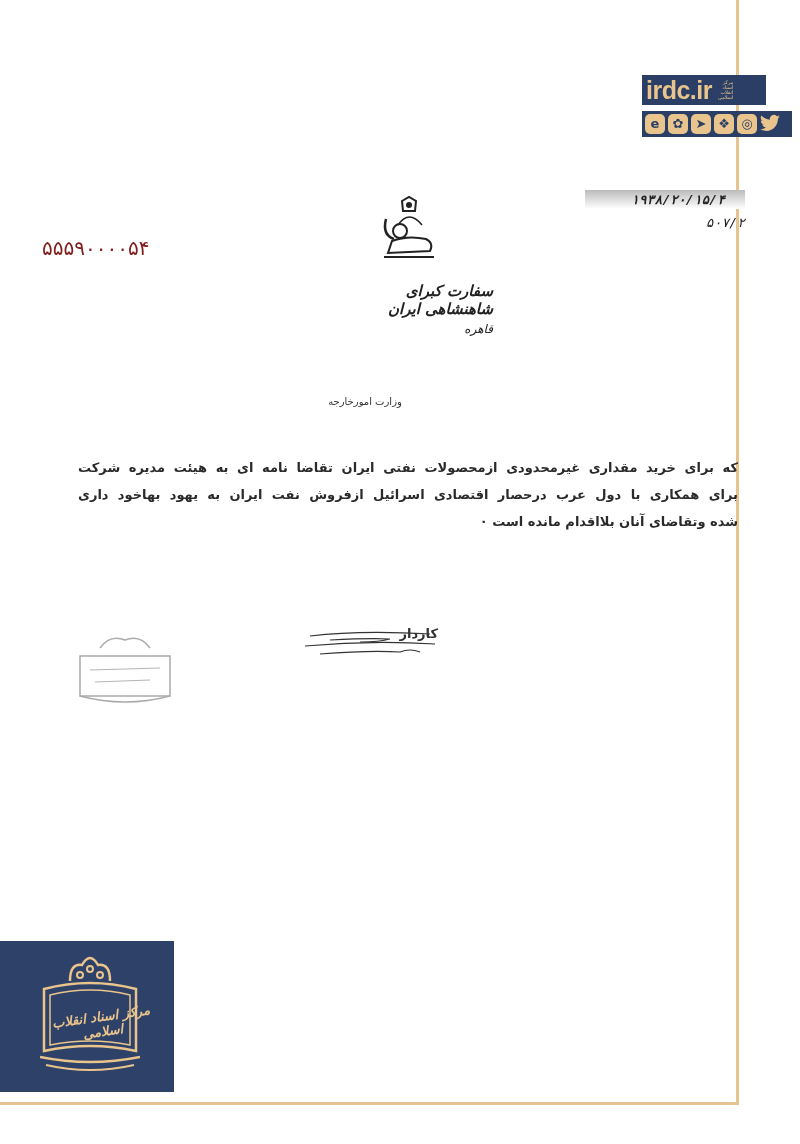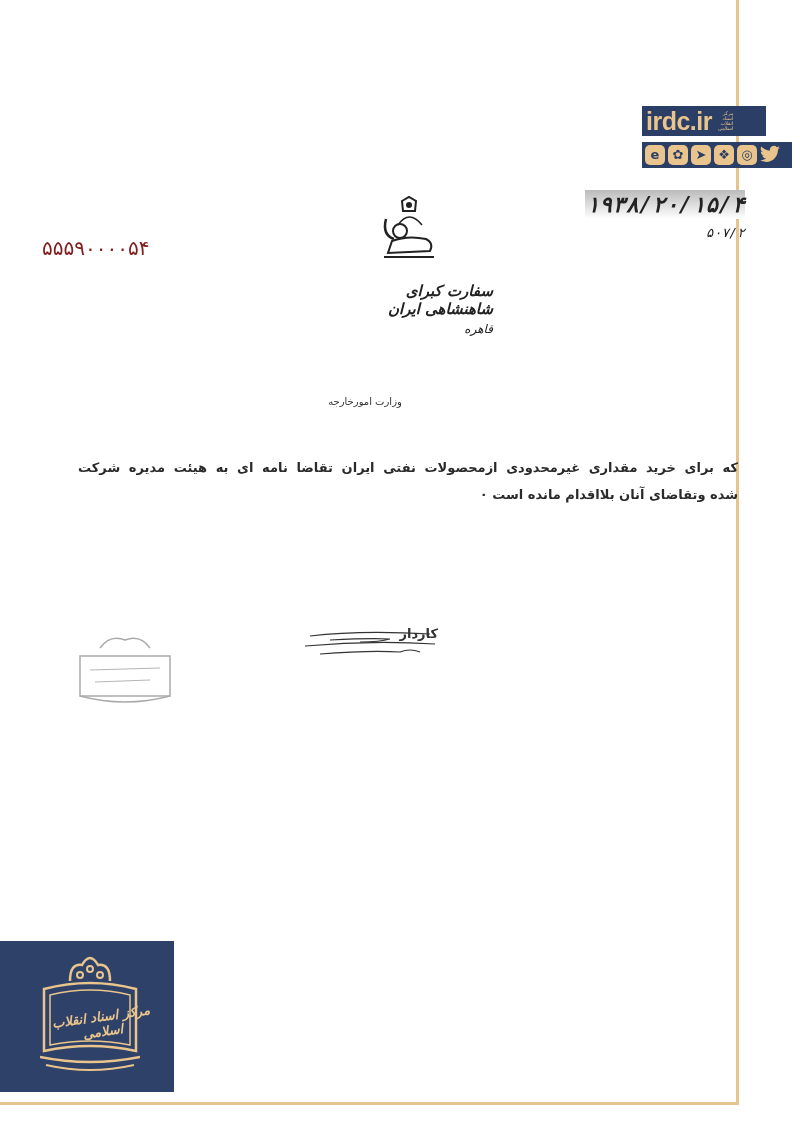--- a/index.html
+++ b/index.html
@@ -1,29 +1,29 @@
 <!DOCTYPE html>
 <html><head>
 <meta charset="utf-8">
 <style>
   html, body { margin:0; padding:0; }
   body { width:800px; height:1144px; position:relative; background:#ffffff; overflow:hidden; font-family:"DejaVu Sans", sans-serif; }
   .frame-v { position:absolute; left:736px; top:0; width:3px; height:1104px; background:#e6c48f; }
   .frame-h { position:absolute; left:0; top:1102px; width:739px; height:3px; background:#e6c48f; }
 
   .brand-top { position:absolute; left:642px; top:75px; width:150px; }
-  .brand-row1 { display:flex; align-items:center; background:#2a3e66; width:124px; height:30px; padding:0 4px; box-sizing:border-box;margin-top:31px; }
+  .brand-row1 { display:flex; align-items:center; background:#2a3e66; width:124px; height:30px; padding:0 4px; box-sizing:border-box; }
   .brand-domain { color:#e9c48c; font-family:"Liberation Sans", sans-serif; font-size:25px; font-weight:bold; line-height:30px; letter-spacing:-0.5px; }
   .brand-mini { color:#e9c48c; font-size:5px; line-height:5px; margin-left:6px; direction:rtl; text-align:right; }
   .brand-row2 { display:flex; gap:3px; background:#2a3e66; width:150px; height:26px; margin-top:6px; padding:3px 3px; box-sizing:border-box; align-items:center; }
   .social { width:20px; height:20px; background:#e9c48c; border-radius:5px; color:#2a3e66; font-size:13px; text-align:center; line-height:20px; font-weight:bold; }
   .social.bird { background:transparent; color:#e9c48c; font-size:18px; }
 
   .doc-date { position:absolute; left:585px; top:190px; width:160px; text-align:right; direction:ltr; font-family:"DejaVu Sans Mono", monospace; color:#222; }
-  .doc-date .d1 { font-size:22px; font-weight:bold; font-style:italic; letter-spacing:2px; background:linear-gradient(#bbb,#fff); padding:2px 0; }
+  .doc-date .d1 { font-size:13px; font-weight:bold; font-style:italic; letter-spacing:2px; background:linear-gradient(#bbb,#fff); padding:2px 20px; }
   .doc-date .d2 { font-size:13px; margin-top:6px; font-style:italic; }
 
   .doc-code { position:absolute; left:42px; top:236px; font-family:"DejaVu Sans", sans-serif; font-size:20px; color:#7f1d1d; letter-spacing:2px; direction:ltr; }
 
   .emblem { position:absolute; left:378px; top:195px; width:62px; height:70px; }
   .embassy { position:absolute; left:343px; top:282px; width:150px; text-align:right; direction:rtl; font-family:"DejaVu Serif", serif; font-style:italic; color:#222; }
   .embassy .e1 { font-size:15px; font-weight:bold; }
   .embassy .e2 { font-size:12px; margin-top:4px; }
 
   .recipient { position:absolute; left:300px; top:396px; width:130px; text-align:center; direction:rtl; font-size:10px; font-weight:normal; color:#333; }
@@ -90,20 +90,21 @@
 
 <div class="embassy">
   <div class="e1">سفارت کبرای شاهنشاهی ایران</div>
   <div class="e2">قاهره</div>
 </div>
 
 <div class="recipient">وزارت امورخارجه</div>
 
 <div class="body-text">
   <p>که برای خرید مقداری غیرمحدودی ازمحصولات نفتی ایران تقاضا نامه ای به هیئت مدیره شرکت</p>
+  <p>برای همکاری با دول عرب درحصار اقتصادی اسرائیل ازفروش نفت ایران به یهود بهاخود داری</p>
   <p class="last">شده وتقاضای آنان بلااقدام مانده است ۰</p>
 </div>
 
 <div class="signoff">کاردار</div>
 <svg class="signature" viewBox="0 0 140 30">
   <path d="M10 8 Q60 2 130 6" stroke="#333" stroke-width="1.2" fill="none"></path>
   <path d="M30 12 Q70 10 90 11 Q80 14 60 14" stroke="#333" stroke-width="1.2" fill="none"></path>
   <path d="M5 18 Q70 12 135 16" stroke="#333" stroke-width="1.2" fill="none"></path>
   <path d="M20 26 Q70 22 100 24 Q110 20 120 24" stroke="#333" stroke-width="1.2" fill="none"></path>
 </svg>

